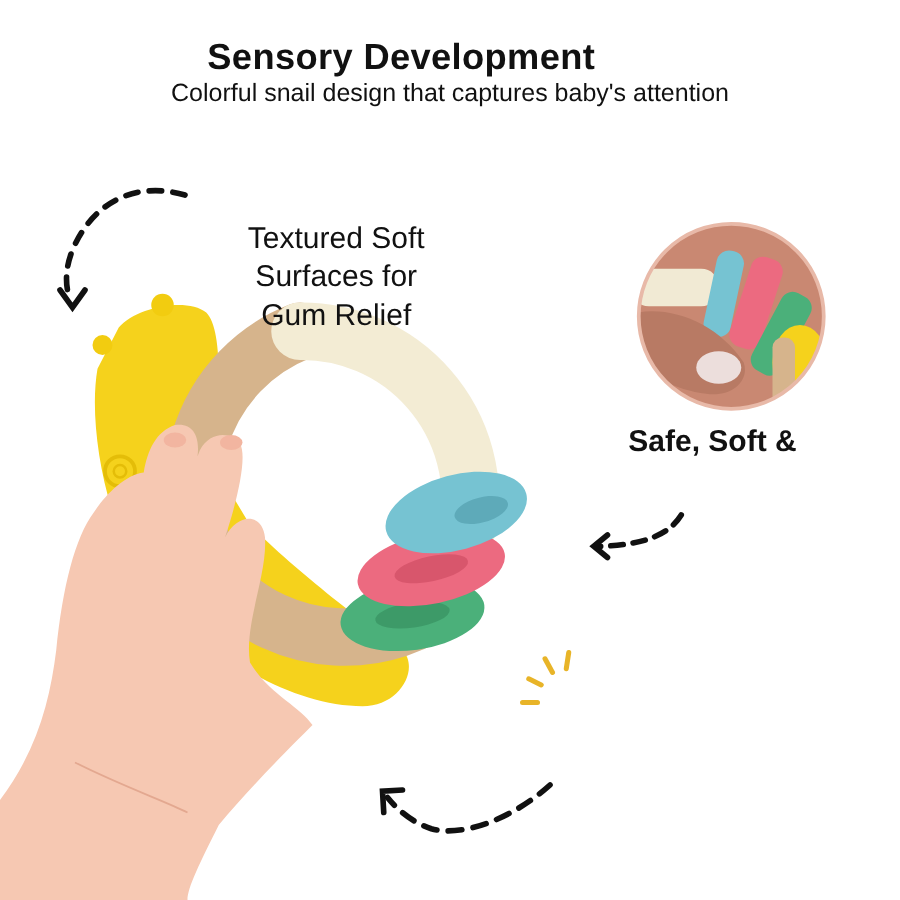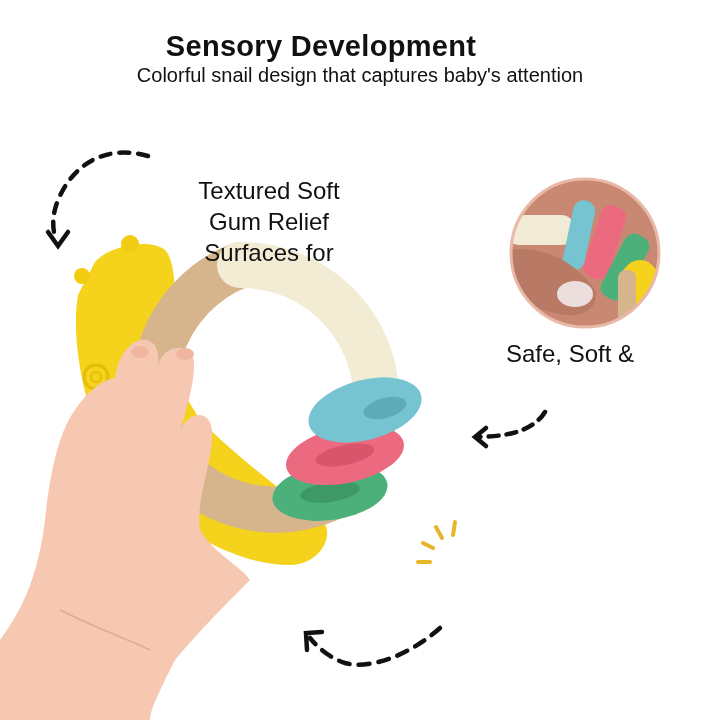--- a/index.html
+++ b/index.html
@@ -4,21 +4,21 @@
 <style>
   html, body { margin:0; padding:0; }
   body { width:720px; height:720px; background:#ffffff; position:relative; overflow:hidden;
          font-family:"Liberation Sans","DejaVu Sans",sans-serif; color:#111; }
   .title { position:absolute; top:30px; left:0; width:642px; text-align:center;
            font-size:29px; font-weight:700; letter-spacing:0.3px; }
   .subtitle { position:absolute; top:64px; left:0; width:720px; text-align:center;
            font-size:20px; font-weight:400; }
   .feature { position:absolute; text-align:center; font-size:24px; line-height:31px; }
   .f1 { left:159px; top:144px; width:220px;margin-top:31px; }
-  .f2 { left:480px; top:338px; width:180px; }
+  .f2 { left:480px; top:338px; width:180px;font-weight:bold; }
   .f3 { left:438px; top:546px; width:240px; }
   .f-line { display:block; }
   svg.abs { position:absolute; left:0; top:0; }
 </style>
 </head>
 <body>
 
 <div class="title">Sensory Development</div>
 <div class="subtitle">Colorful snail design that captures baby's attention</div>
 
@@ -96,22 +96,22 @@
       <rect x="618" y="270" width="18" height="60" rx="8" fill="#d6b48c"></rect>
       <path d="M510 250 C 540 245, 575 260, 595 290 C 600 305, 585 318, 565 315 C 540 312, 520 300, 510 290 Z" fill="#b87a64"></path>
       <ellipse cx="575" cy="294" rx="18" ry="13" fill="#ecdedc"></ellipse>
     </g>
     <circle cx="585" cy="253" r="74" fill="none" stroke="#e8b9a8" stroke-width="3"></circle>
   </g>
 </svg>
 
 <div class="feature f1">
   <span class="f-line">Textured Soft</span>
+  <span class="f-line">Surfaces for</span>
   <span class="f-line">Gum Relief</span>
-  <span class="f-line">Surfaces for</span>
 </div>
 
 <div class="feature f2">
   <span class="f-line">Safe, Soft &amp;</span>
 </div>
 
 <div class="feature f3">
 </div>
 
 </body></html>

